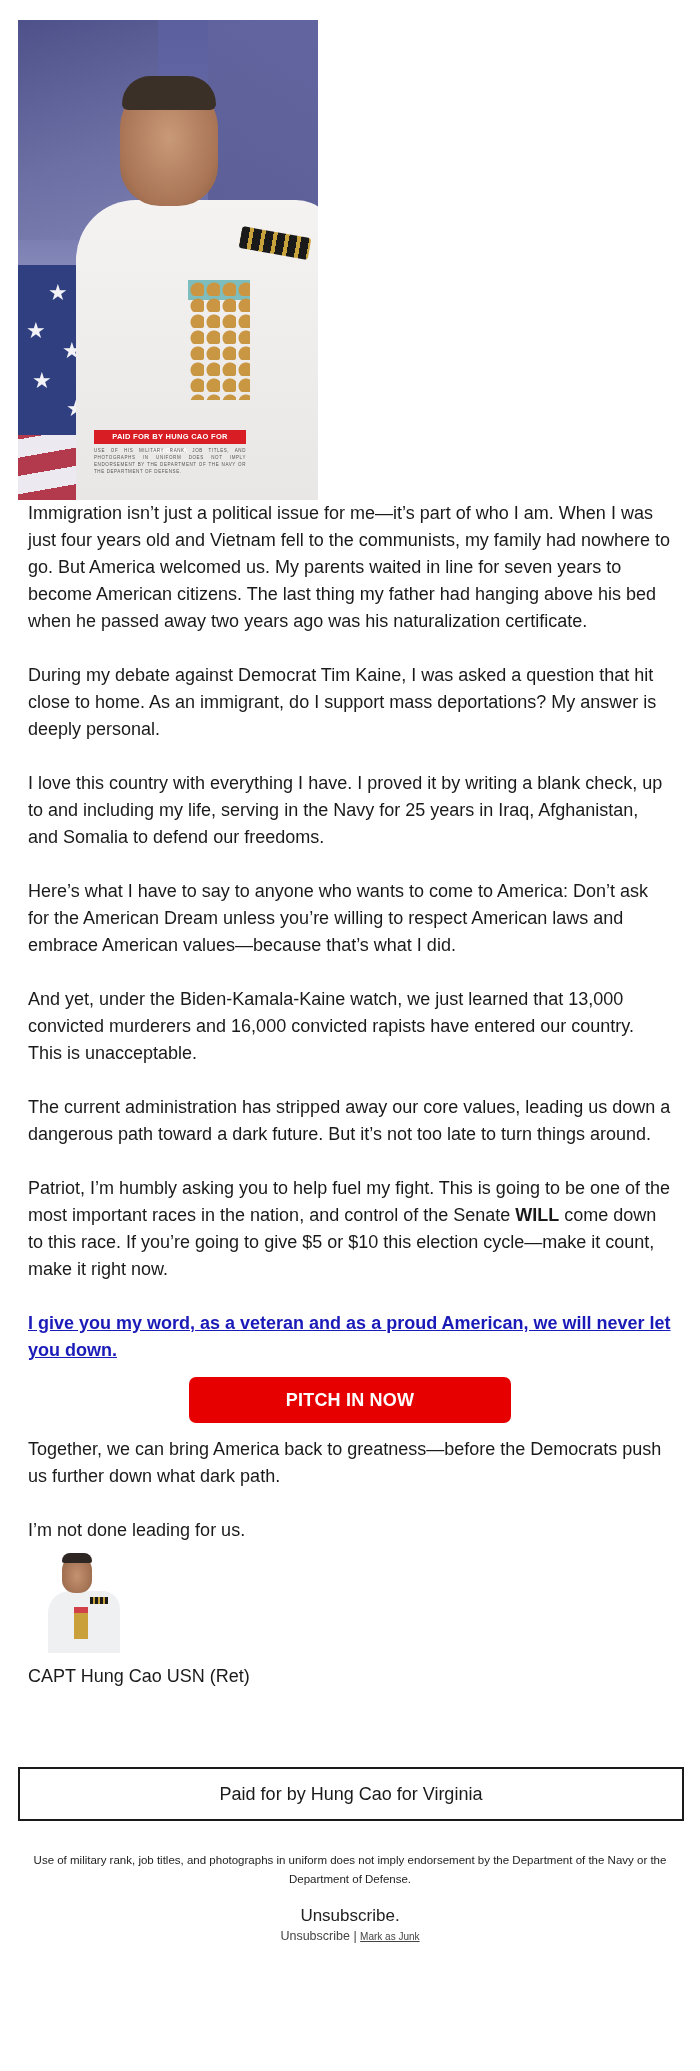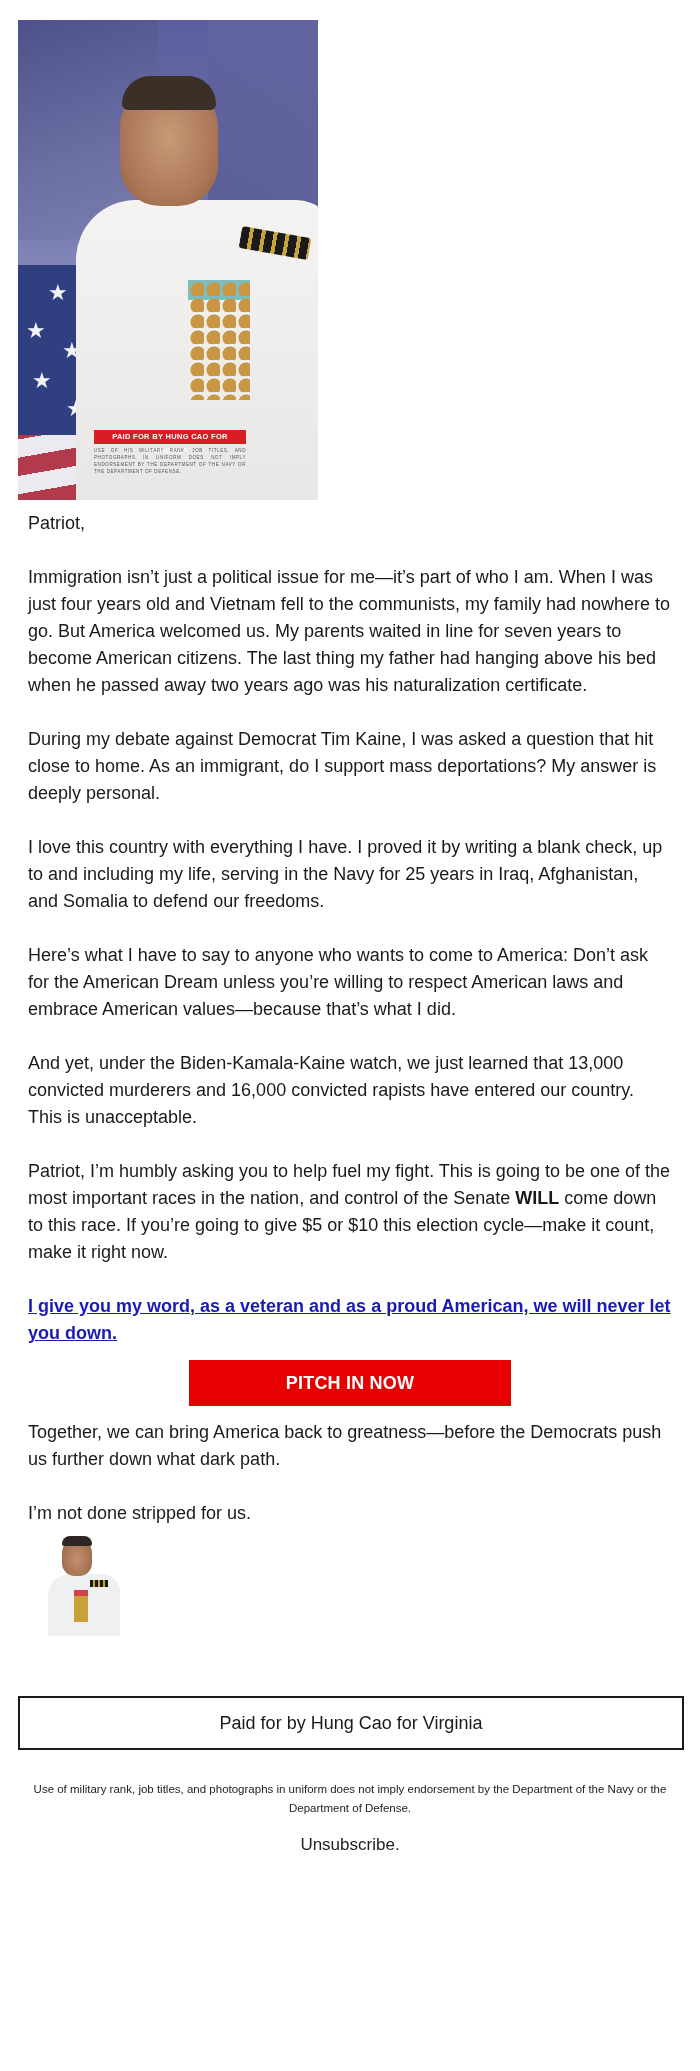--- a/index.html
+++ b/index.html
@@ -80,21 +80,21 @@
   .greeting { margin-top: 10px !important; }
   .bold { font-weight: bold; }
   .link-para a {
     color: #1a1ab8; font-weight: bold; text-decoration: underline;
   }
 
   .cta-wrap { text-align: center; margin: -14px 0 13px 0; }
   .cta {
     display: inline-block; width: 322px; height: 46px; line-height: 46px;
     background: #e60000; color: #ffffff; font-weight: bold; font-size: 18px;
-    border-radius: 0; text-decoration: none; letter-spacing: .2px;
+    border-radius: 7px; text-decoration: none; letter-spacing: .2px;
   }
 
   .sig-img {
     width: 72px; height: 98px; margin: -16px 0 10px 20px; position: relative;
   }
   .sig-img .s-head {
     position: absolute; left: 14px; top: 0; width: 30px; height: 38px;
     border-radius: 15px 15px 13px 13px;
     background: radial-gradient(ellipse at 50% 55%, #c59270 0%, #9a6a4c 80%);
   }
@@ -150,49 +150,53 @@
     <div class="uniform"></div>
     <div class="board"></div>
     <div class="medals"></div>
     <div class="head"></div>
     <div class="hair"></div>
     <div class="paid-tag">PAID FOR BY HUNG CAO FOR VIRGINIA</div>
     <div class="paid-fine">USE OF HIS MILITARY RANK, JOB TITLES, AND PHOTOGRAPHS IN UNIFORM DOES NOT IMPLY ENDORSEMENT BY THE DEPARTMENT OF THE NAVY OR THE DEPARTMENT OF DEFENSE.</div>
   </div>
 
   <div class="body-text">
-    <p class="greeting">Patriot,</p>
     <p>Immigration isn’t just a political issue for me—it’s part of who I am. When I was just four years old and Vietnam fell to the communists, my family had nowhere to go. But America welcomed us. My parents waited in line for seven years to become American citizens. The last thing my father had hanging above his bed when he passed away two years ago was his naturalization certificate.</p>
     <p>During my debate against Democrat Tim Kaine, I was asked a question that hit close to home. As an immigrant, do I support mass deportations? My answer is deeply personal.</p>
     <p>I love this country with everything I have. I proved it by writing a blank check, up to and including my life, serving in the Navy for 25 years in Iraq, Afghanistan, and Somalia to defend our freedoms.</p>
     <p>Here’s what I have to say to anyone who wants to come to America: Don’t ask for the American Dream unless you’re willing to respect American laws and embrace American values—because that’s what I did.</p>
     <p>And yet, under the Biden-Kamala-Kaine watch, we just learned that 13,000 convicted murderers and 16,000 convicted rapists have entered our country. This is unacceptable.</p>
+    <p>The current administration has stripped away our core values, leading us down a dangerous path toward a dark future. But it’s not too late to turn things around.</p>
     <p><span>Patriot, I’m humbly asking you to help fuel my fight. This is going to be one of the most important races in the nation, and control of the Senate </span><span class="bold">WILL</span><span> come down to this race. If you’re going to give $5 or $10 this election cycle—make it count, make it right now.</span></p>
     <p class="link-para">
       <a href="#">I give you my word, as a veteran and as a proud American, we will never let you down.</a>
     </p>
 
     <div class="cta-wrap">
       <a href="#" class="cta">PITCH IN NOW</a>
     </div>
 
     <p>Together, we can bring America back to greatness—before the Democrats push us further down what dark path.</p>
-    <p>I’m not done stripped for us.</p>
+    <p>I’m not done leading for us.</p>
 
     <div class="sig-img" title="Photo of CAPT Hung Cao">
       <div class="s-body"></div>
       <div class="s-board"></div>
       <div class="s-medals"></div>
       <div class="s-head"></div>
       <div class="s-hair"></div>
     </div>
 
+    <p>CAPT Hung Cao USN (Ret)</p>
   </div>
 
   <div class="spacer"></div>
 
   <div class="paid-box">Paid for by Hung Cao for Virginia</div>
 
   <div class="footer">
     <p class="disclaimer">Use of military rank, job titles, and photographs in uniform does not imply endorsement by the Department of the Navy or the Department of Defense.</p>
     <p class="unsub1">Unsubscribe.</p>
+    <p class="unsub2">
+      <a href="#" class="unsub-link">Unsubscribe</a><span> | </span><a href="#" class="junk">Mark as Junk</a>
+    </p>
   </div>
 </div>
 
 </body></html>

